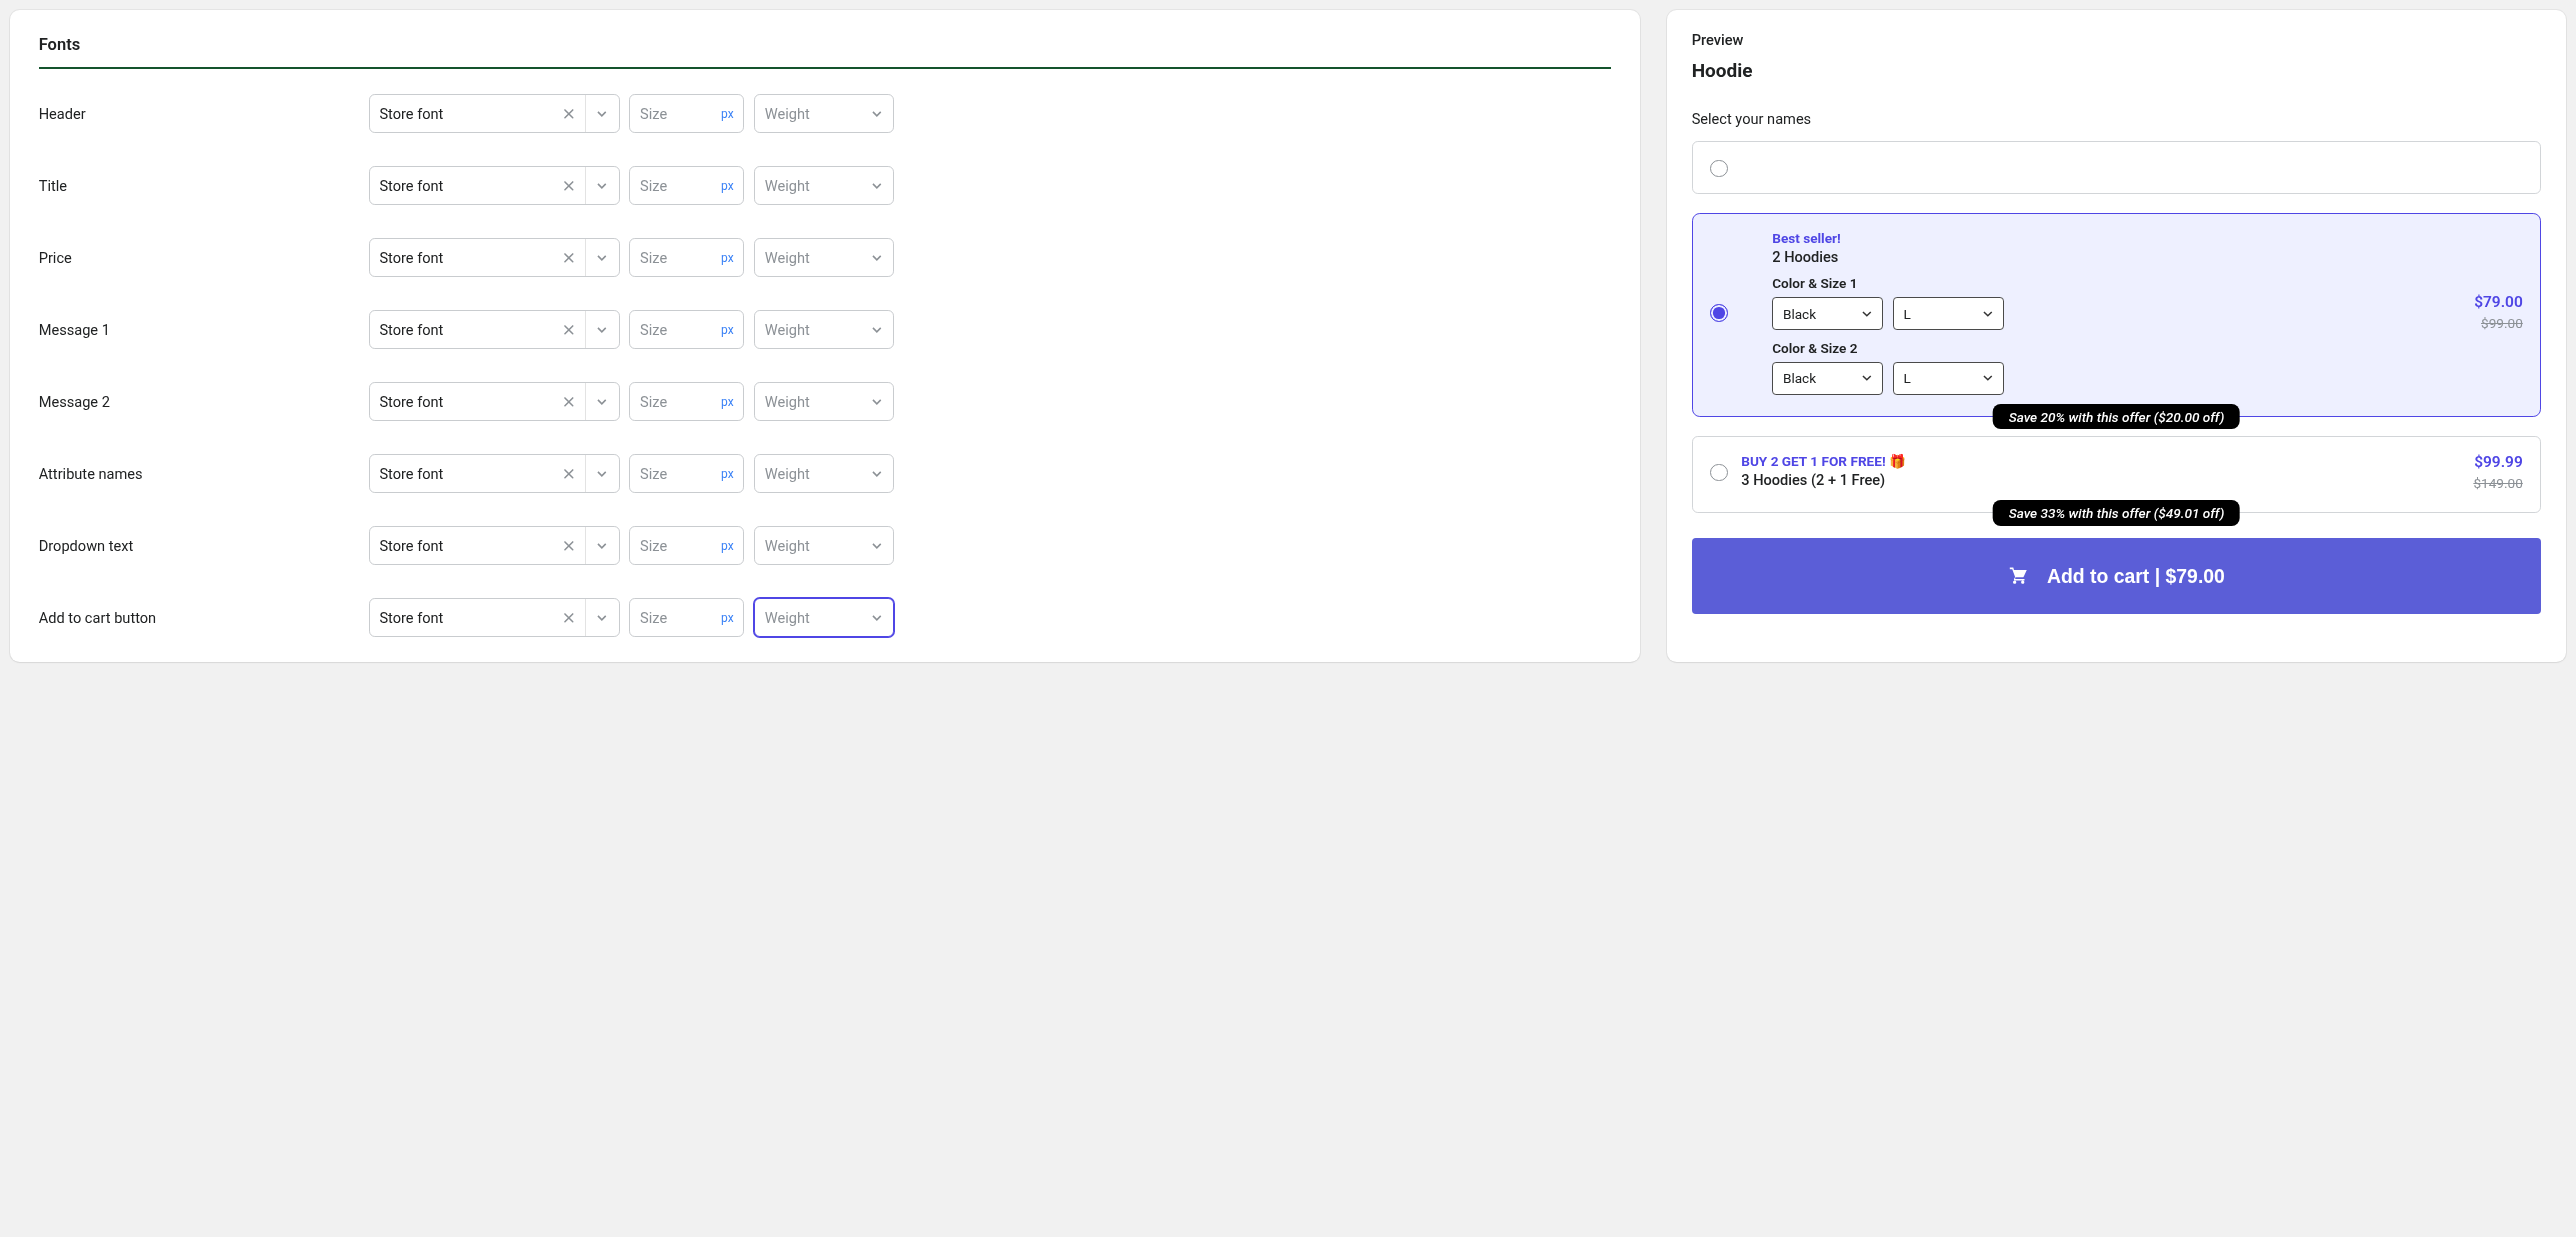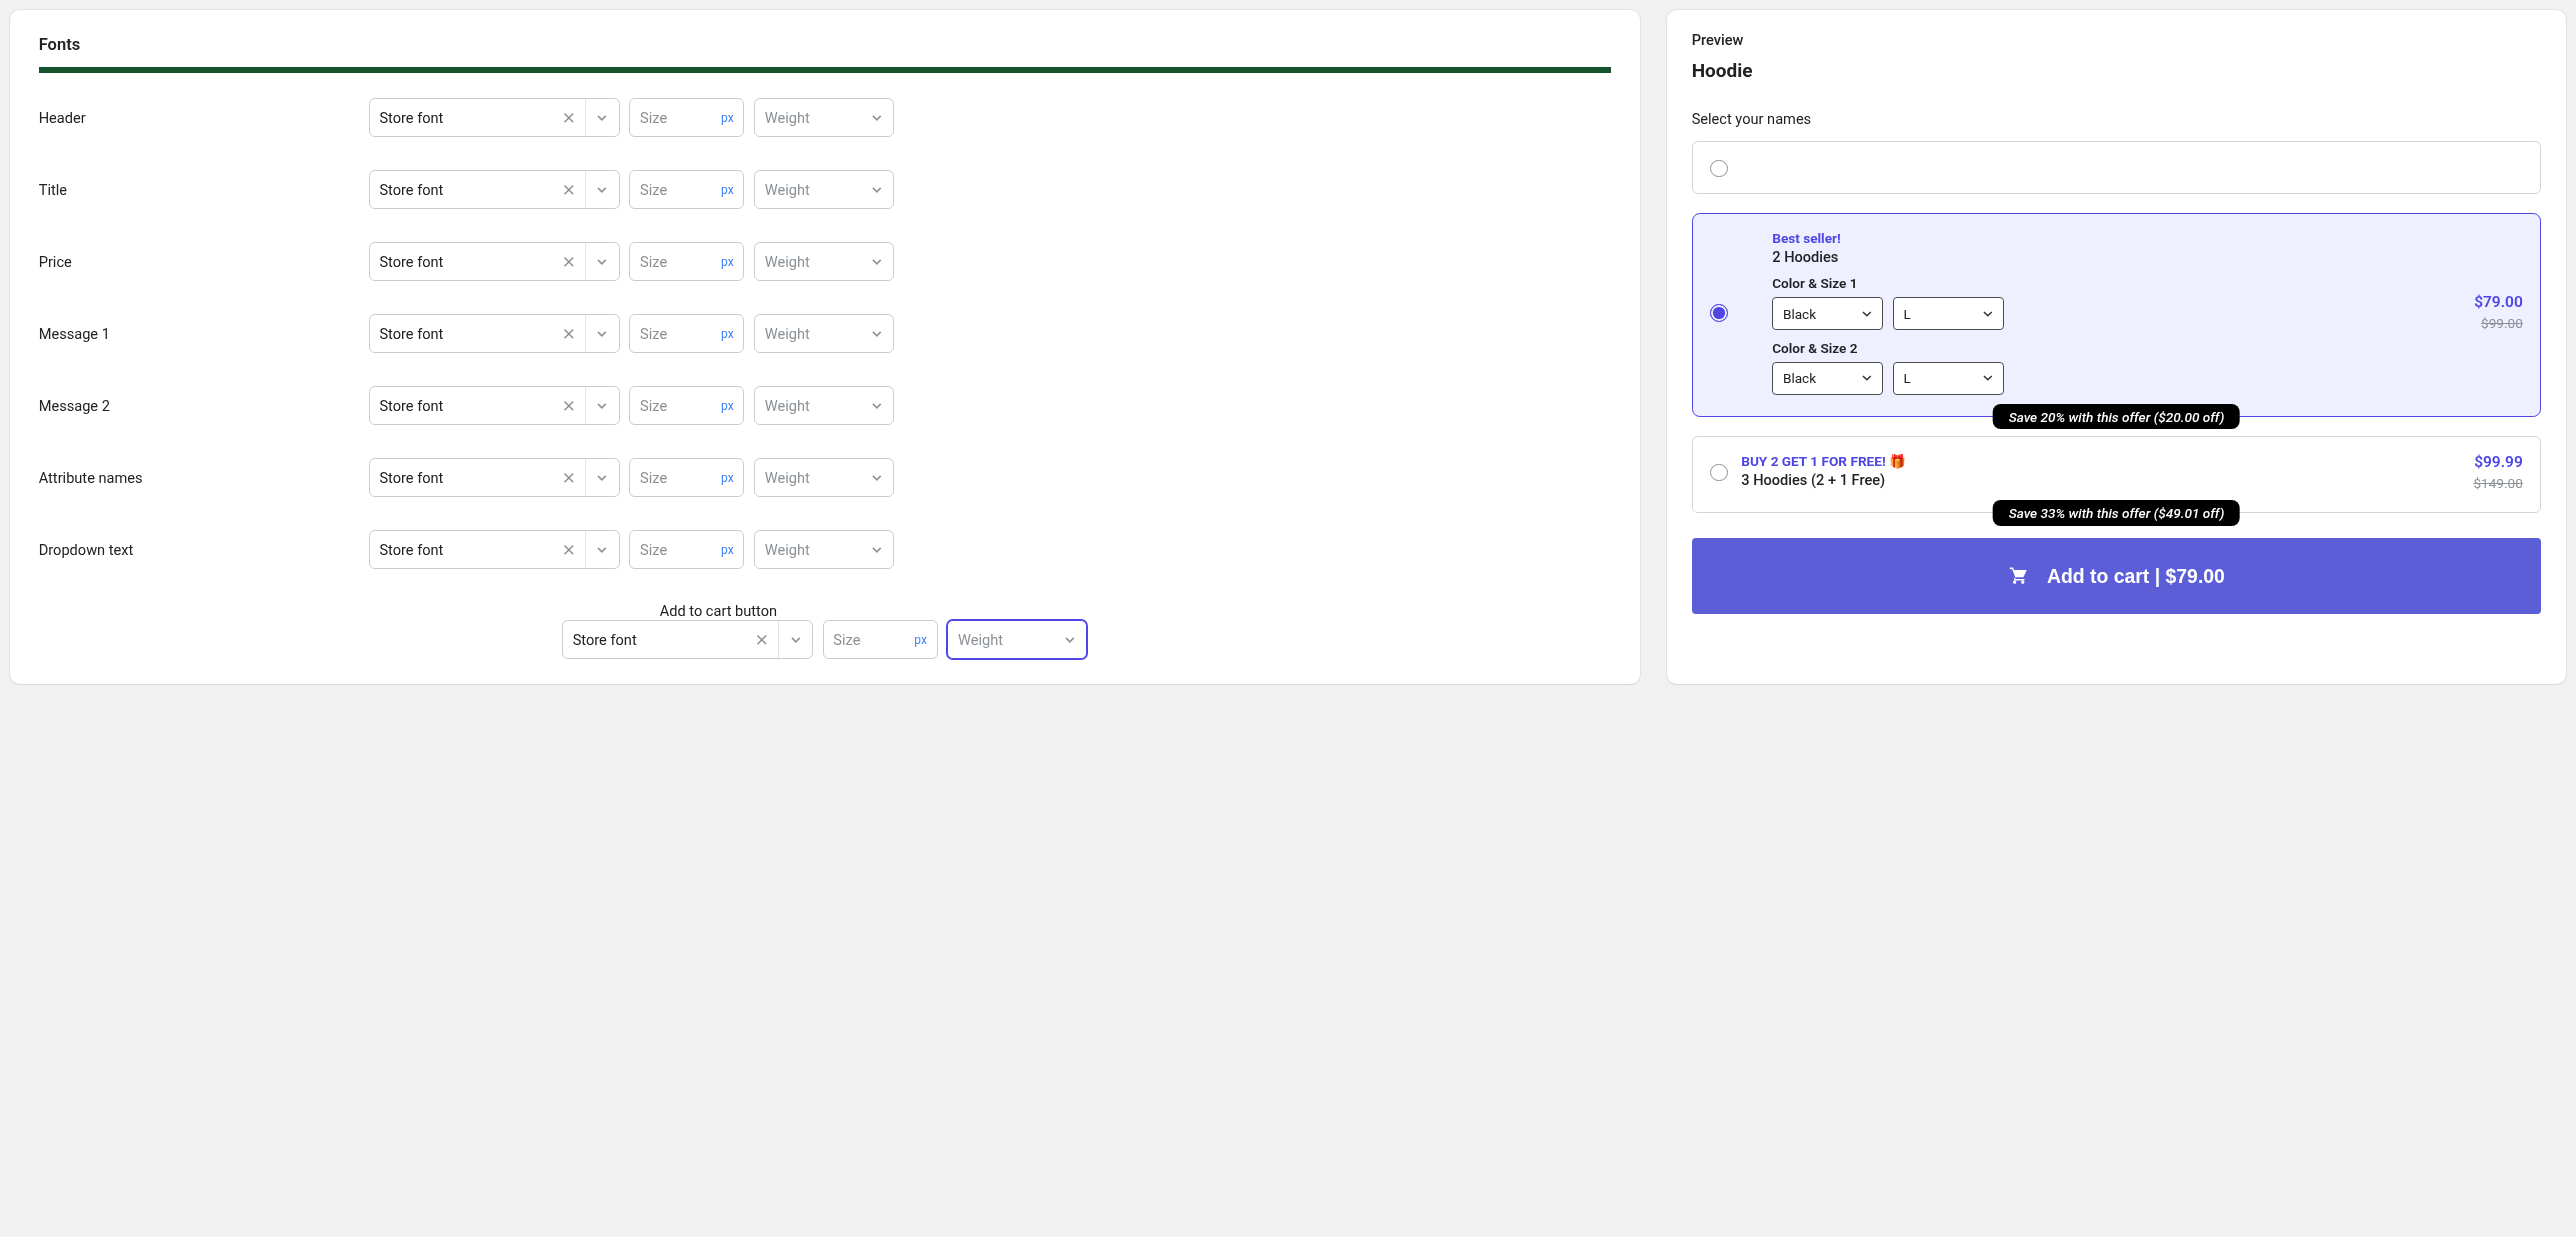--- a/index.html
+++ b/index.html
@@ -19,30 +19,30 @@
     box-shadow: 0 0 0 1px rgba(0,0,0,0.05), 0 1px 1.9px rgba(0,0,0,0.06);
     padding: 25px 29px;
   }
   .left-card { flex: 1.85; }
   .right-card { flex: 1; padding: 21.4px 25px 25px 25px; }
 
   .section-title {
     font-size: 16.5px;
     font-weight: 600;
     padding-bottom: 13.6px;
-    border-bottom: 6px solid #14532d;
+    border-bottom: 2px solid #14532d;
     margin-bottom: 25px;
   }
 
   .font-row {
     display: flex;
     align-items: center;
     margin-bottom: 33px;
   }
-  .font-row:last-child { margin-bottom: 0; flex-direction: column; }
+  .font-row:last-child { margin-bottom: 0; }
   .font-label {
     width: 330px;
     font-size: 14.6px;
     color: #202223;
   }
   .controls {
     display: flex;
     gap: 9.7px;
     flex: 1;
   }

